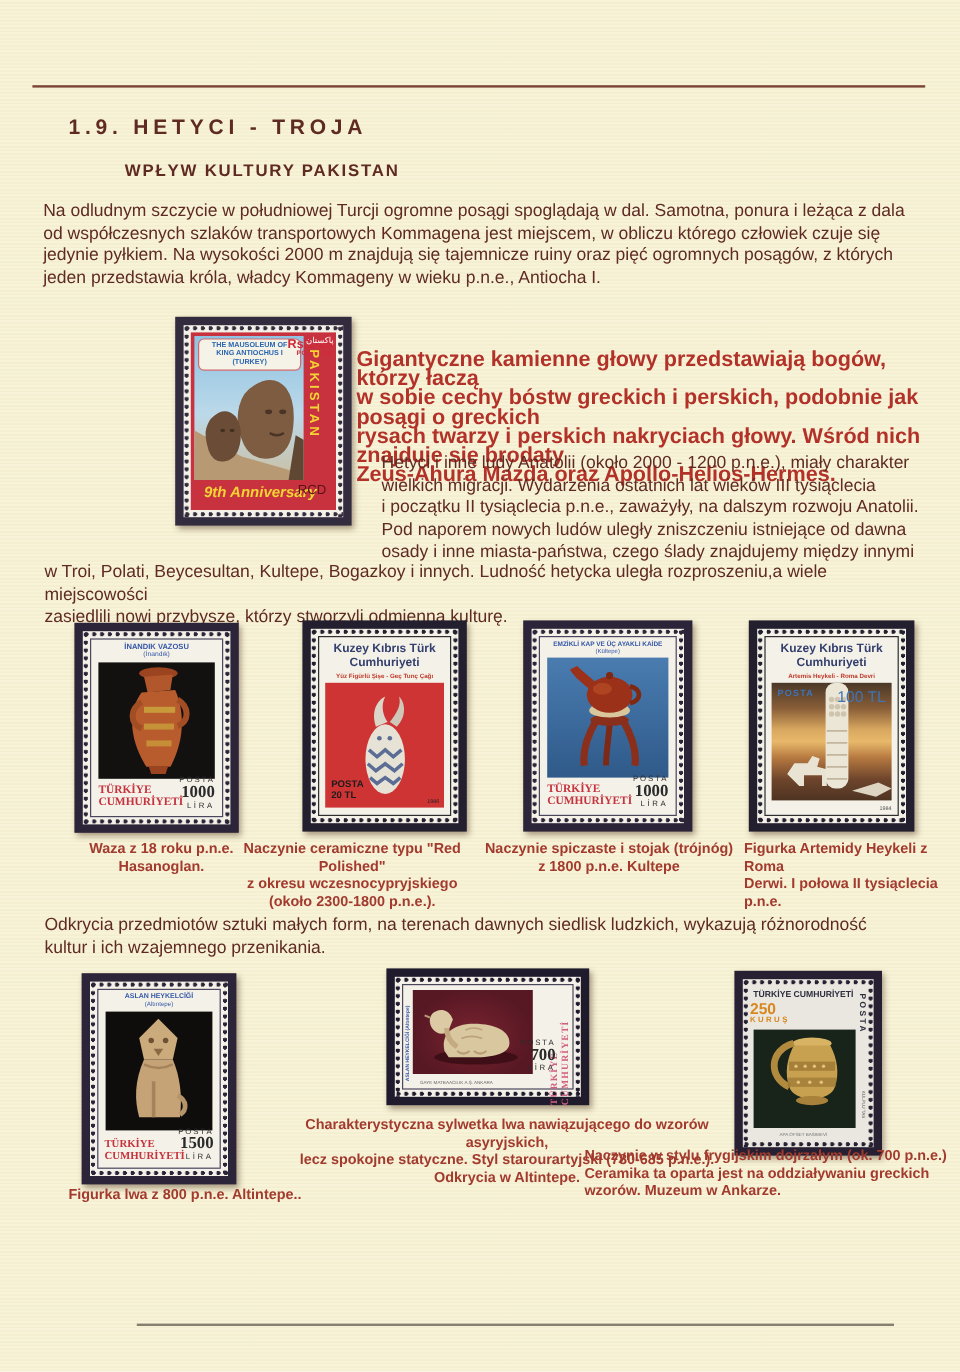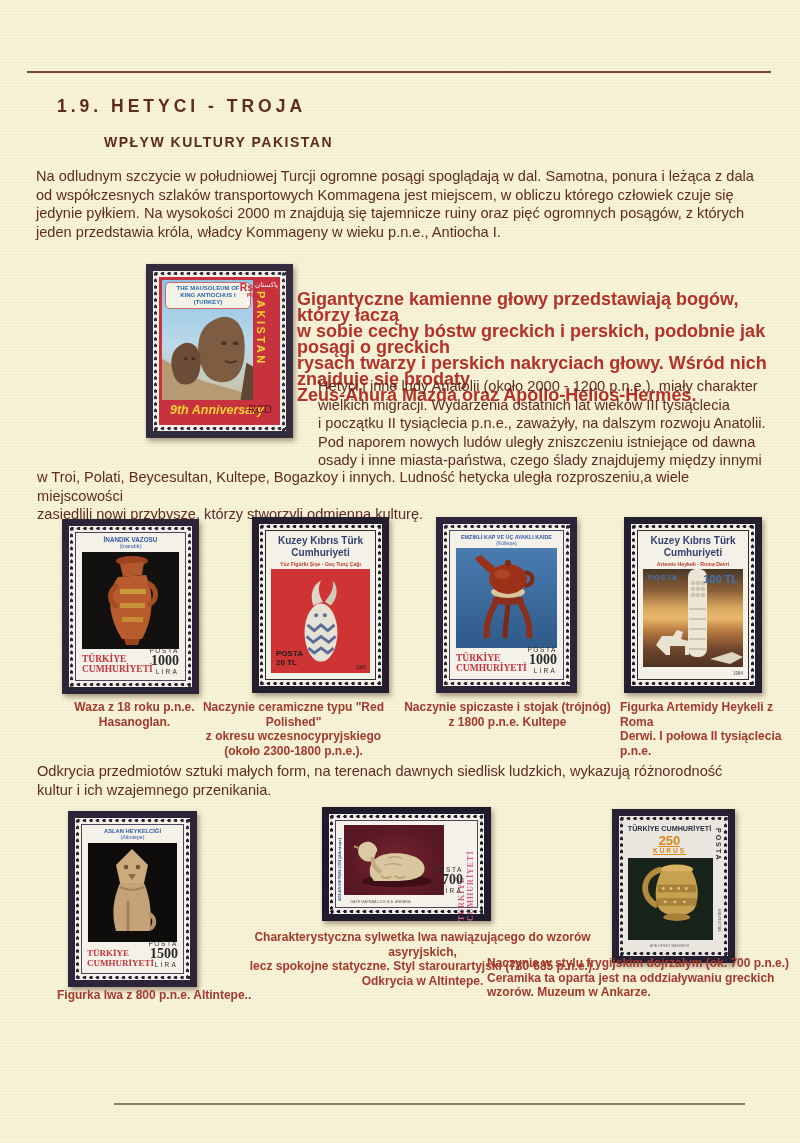--- a/index.html
+++ b/index.html
@@ -243,21 +243,21 @@
             </g>
             <g stroke="#c2b69c" stroke-width="1.4">
               <line x1="43" y1="60" x2="60" y2="60"></line>
                 <line x1="43" y1="70" x2="60" y2="70"></line>
               <line x1="43" y1="80" x2="60" y2="80"></line>
                 <line x1="43" y1="90" x2="60" y2="90"></line>
               <line x1="43" y1="100" x2="60" y2="100"></line>
             </g>
           </svg>
           <div style="position:absolute;left:5px;top:4px;color:#3f74b8;font-weight:bold;font-size:7.5px;letter-spacing:1px;">POSTA</div>
-          <div style="position:absolute;right:5px;top:4px;color:#3f74b8;font-weight:bold;font-size:11px;">100 TL</div>
+          <div style="position:absolute;right:5px;top:4px;color:#3f74b8;font-weight:normal;font-size:13px;">100 TL</div>
         </div>
         <div class="tiny" style="position:absolute;right:5px;bottom:3px;">1984</div>
       </div>
     </div>
   </div>
 
   <div class="abs cap capc ml" style="left:52px;top:700px;width:165px;">Waza z 18 roku p.n.e.
 Hasanoglan.</div>
   <div class="abs cap capc ml" style="left:181px;top:700px;width:225px;">Naczynie  ceramiczne typu "Red Polished"
 z okresu wczesnocypryjskiego
@@ -325,21 +325,21 @@
         </div>
         <div class="tiny" style="position:absolute;left:14px;bottom:3px;font-size:3.8px;color:#666;">GAYE MATBAACILIK A.Ş. ANKARA</div>
       </div>
     </div>
   </div>
 
   <div class="frame" style="--fc:#262032;left:612px;top:809px;width:123px;height:154px;">
     <div class="paper" style="background:#e9e7df;">
       <div class="design">
         <div style="position:absolute;top:2px;left:0;right:8px;text-align:center;color:#2e2e40;font-weight:bold;font-size:7.2px;">TÜRKİYE CUMHURİYETİ</div>
-        <div style="position:absolute;top:12px;left:0;right:8px;text-align:center;color:#d8871e;font-weight:bold;text-decoration:underline;">
+        <div style="position:absolute;top:12px;left:0;right:8px;text-align:left;color:#d8871e;font-weight:bold;">
           <div style="font-size:13px;line-height:13px;">250</div>
           <div style="font-size:6.5px;letter-spacing:2px;">KURUŞ</div>
         </div>
         <div class="vert" style="position:absolute;right:0;top:6px;font-size:7px;letter-spacing:2px;color:#2e2e40;font-weight:bold;">POSTA</div>
         <div class="vert" style="position:absolute;right:1px;bottom:18px;font-size:3.8px;color:#555;">KULPLU TAS</div>
         <div class="photo" style="left:3px;right:9px;top:36px;bottom:10px;background:#18231a;">
           <svg width="80" height="86" viewBox="0 0 80 90" style="position:absolute;left:50%;top:50%;transform:translate(-50%,-50%);">
             <ellipse cx="46" cy="14" rx="17" ry="5" fill="#d8b363"></ellipse>
             <path d="M30 16 C24 28 22 40 26 52 C30 66 62 66 66 52 C70 40 68 28 62 16 Z" fill="#c7a050"></path>
             <path d="M30 14 C8 20 8 44 26 52" stroke="#b28a3e" stroke-width="6" fill="none"></path>

